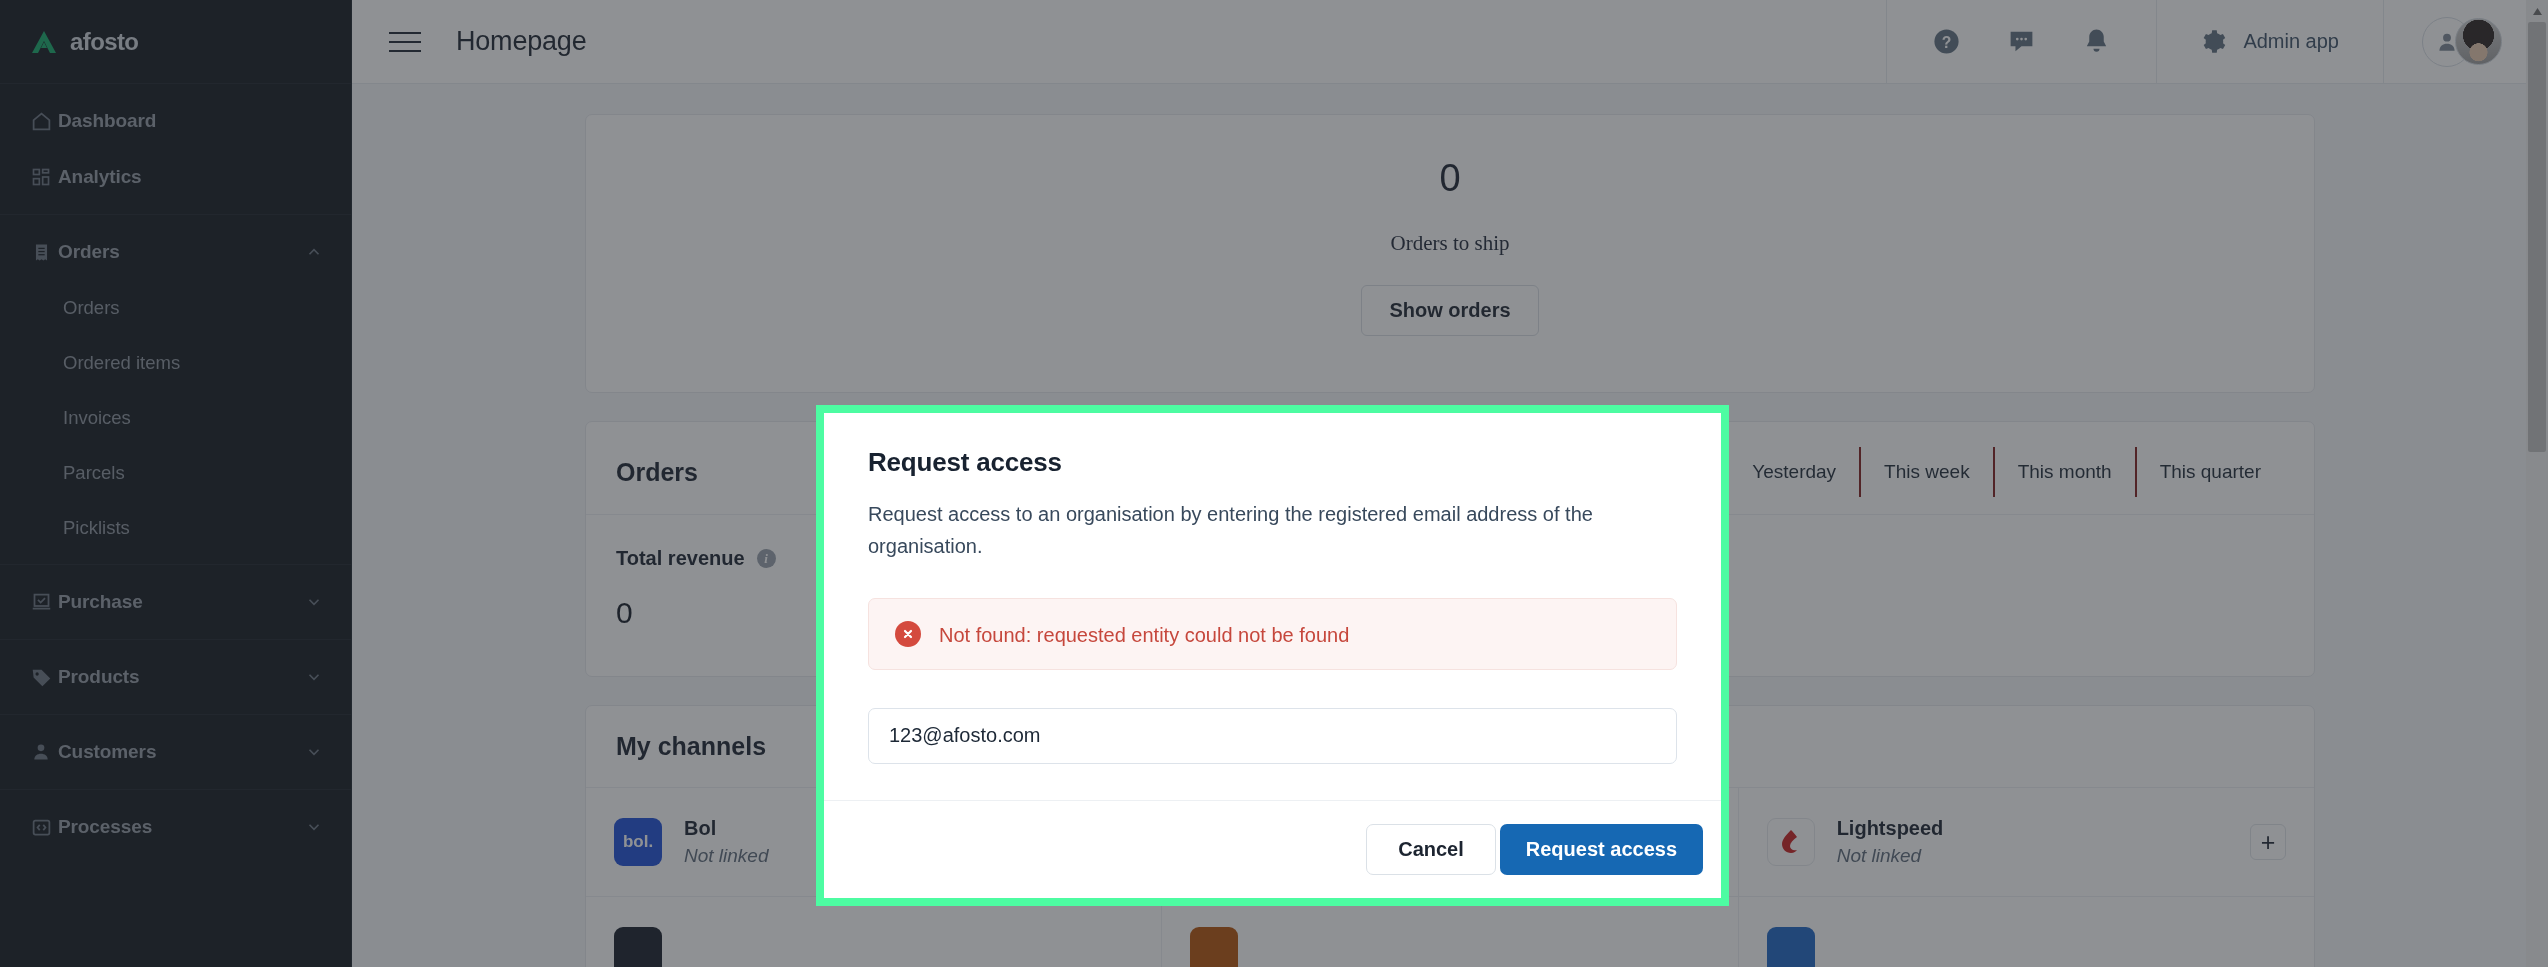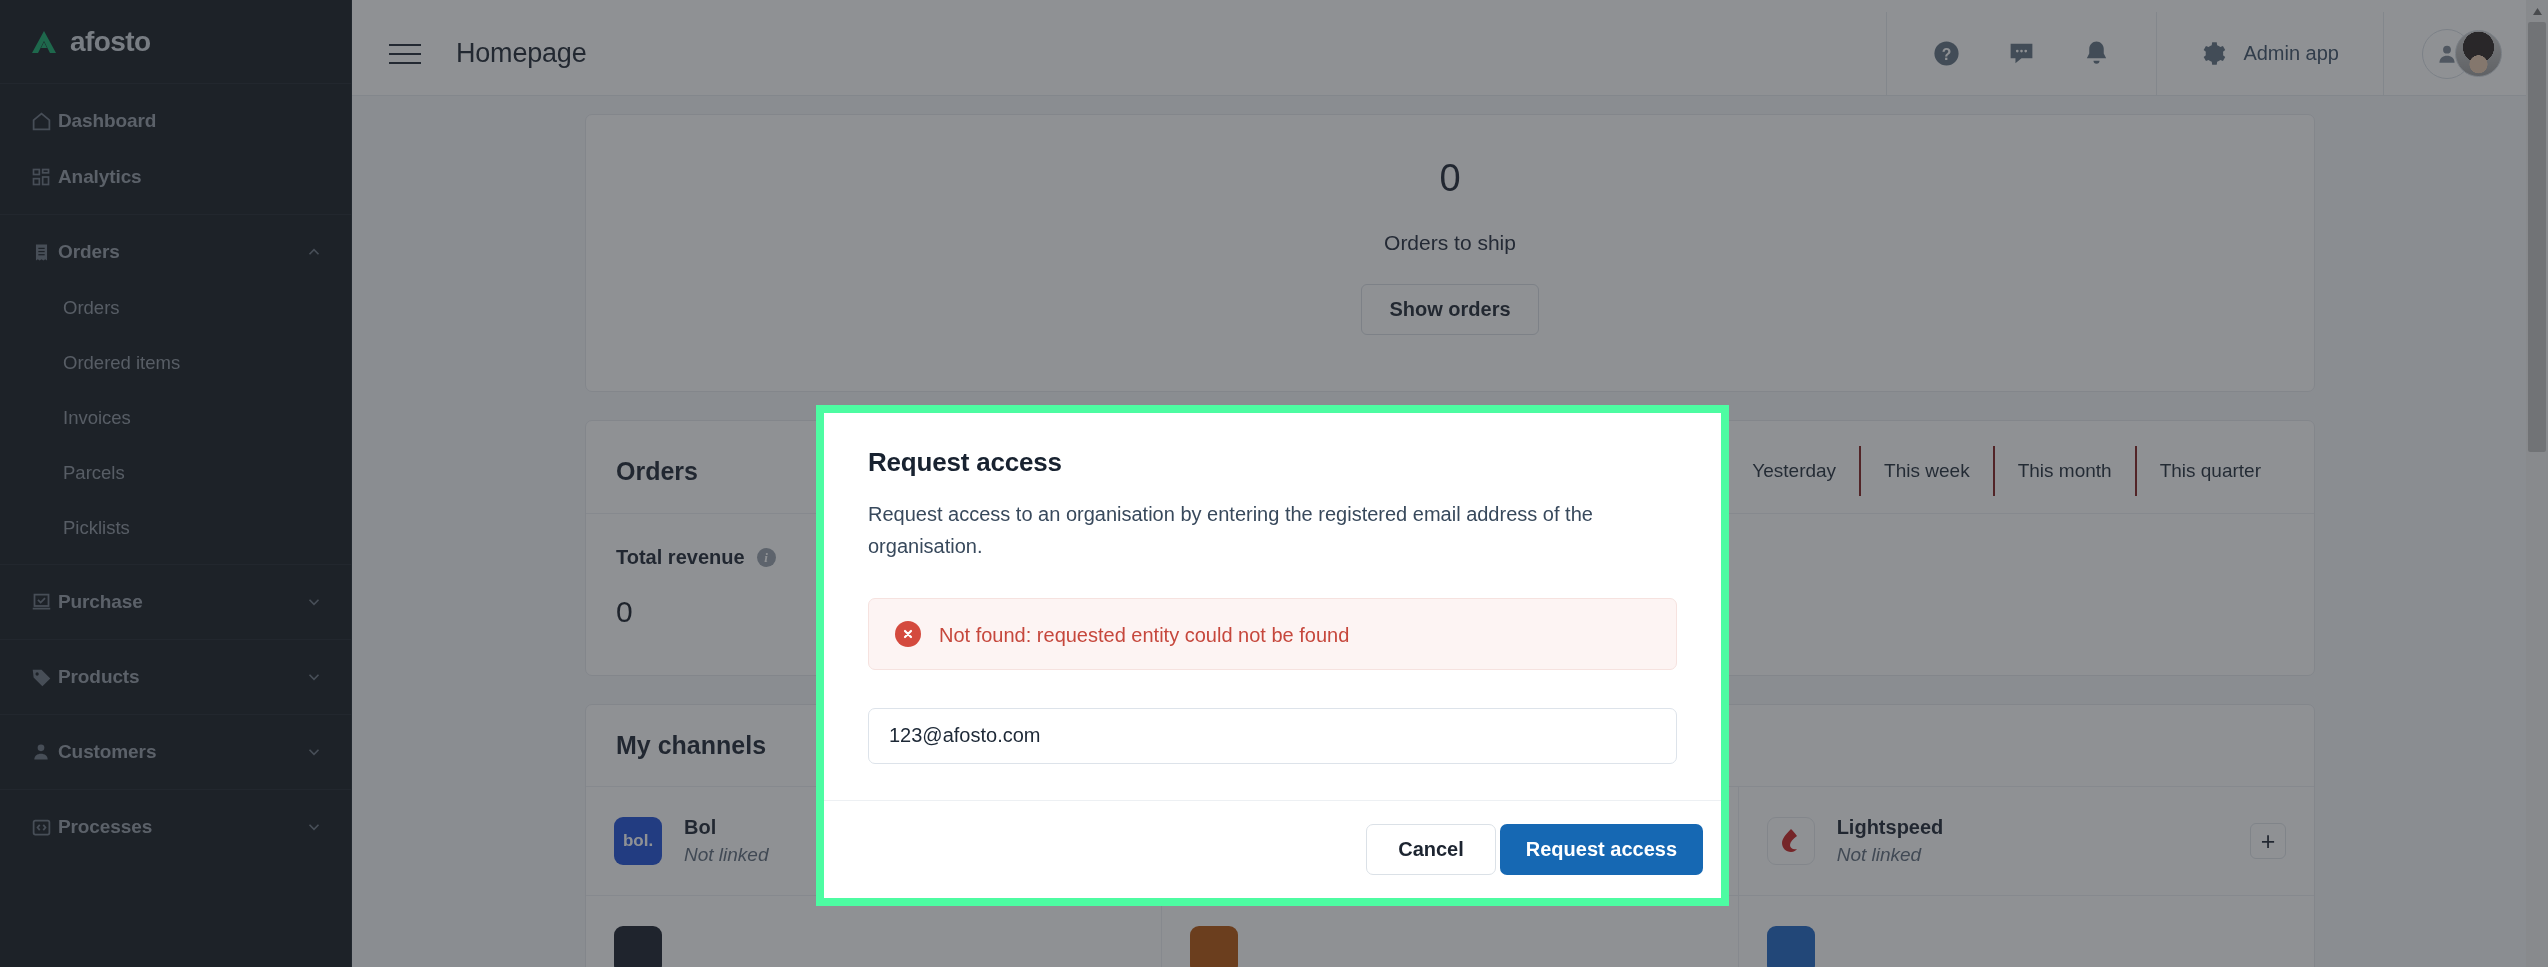--- a/index.html
+++ b/index.html
@@ -19,21 +19,21 @@
     border-right: 1px solid #1d242c;
     z-index: 5;
   }
   .brand {
     height: 84px; display: flex; align-items: center;
     padding-left: 30px; gap: 11px;
     border-bottom: 1px solid #1c232b;
   }
   .brand-logo { width: 29px; height: 26px; }
   .brand-name {
-    color: #cfd5dc; font-size: 28px; font-weight: 700;
+    color: #cfd5dc; font-size: 24px; font-weight: 700;
     letter-spacing: -0.6px;
   }
   .nav-group { border-bottom: 1px solid #1c232b; padding: 9px 0; }
   .nav-group.no-border { border-bottom: none; }
   .nav-item {
     height: 56px; display: flex; align-items: center;
     padding: 0 30px; gap: 6px; cursor: pointer;
     position: relative;
   }
   .nav-item .ico {
@@ -51,21 +51,21 @@
     color: #6a7480; width: 18px; height: 18px;
   }
   .sub-item {
     height: 55px; display: flex; align-items: center;
     padding-left: 63px; cursor: pointer;
   }
   .sub-item .lbl { color: #8b939d; font-size: 18.5px; font-weight: 500; }
 
   
   .header {
-    position: absolute; left: 352px; top: 12px;
+    position: absolute; left: 352px; top: 0;
     width: 2196px; height: 84px;
     background: #ffffff;
     border-bottom: 1px solid #e7eaee;
     display: flex; align-items: center;
     z-index: 3;
   }
   .hamburger {
     width: 36px; height: 30px; margin-left: 37px;
     display: flex; flex-direction: column; justify-content: center;
     gap: 7px; cursor: pointer;
@@ -119,21 +119,21 @@
     background: #f5f6f8;
     overflow: hidden;
   }
   .card {
     background: #ffffff; border: 1px solid #e6e9ed;
     border-radius: 7px; margin: 0 auto;
     width: 1730px;
   }
   .card-ship { margin-top: 30px; padding: 42px 0 56px; text-align: center; }
   .big-num { font-size: 38px; color: #1b2330; font-weight: 400; }
-  .ship-label { font-size: 21px; color: #20293a; margin-top: 31px; }
+  .ship-label { font-size: 21px; color: #20293a; margin-top: 31px; font-family: Liberation Serif, serif; }
   .btn-outline {
     margin-top: 29px; display: inline-block;
     padding: 13px 27px; border: 1px solid #d9dee4;
     border-radius: 6px; background: #fff;
     font-size: 20px; color: #1c2430; cursor: pointer;
     font-weight: 700;
   }
 
   .card-orders { margin-top: 28px; }
   .orders-head {

